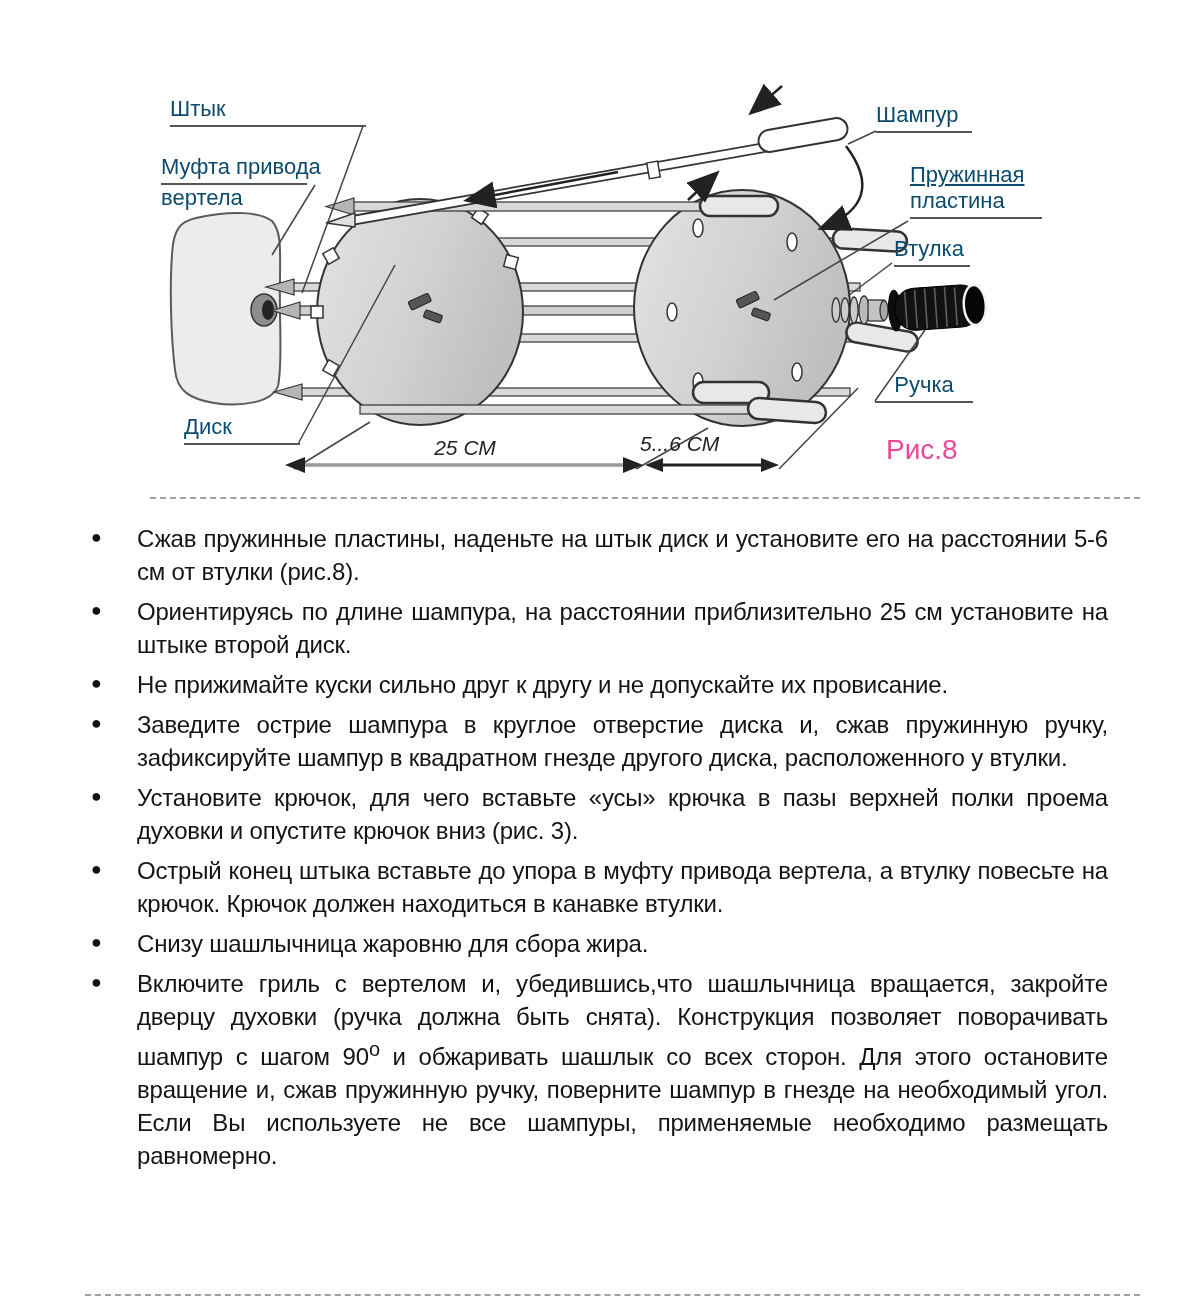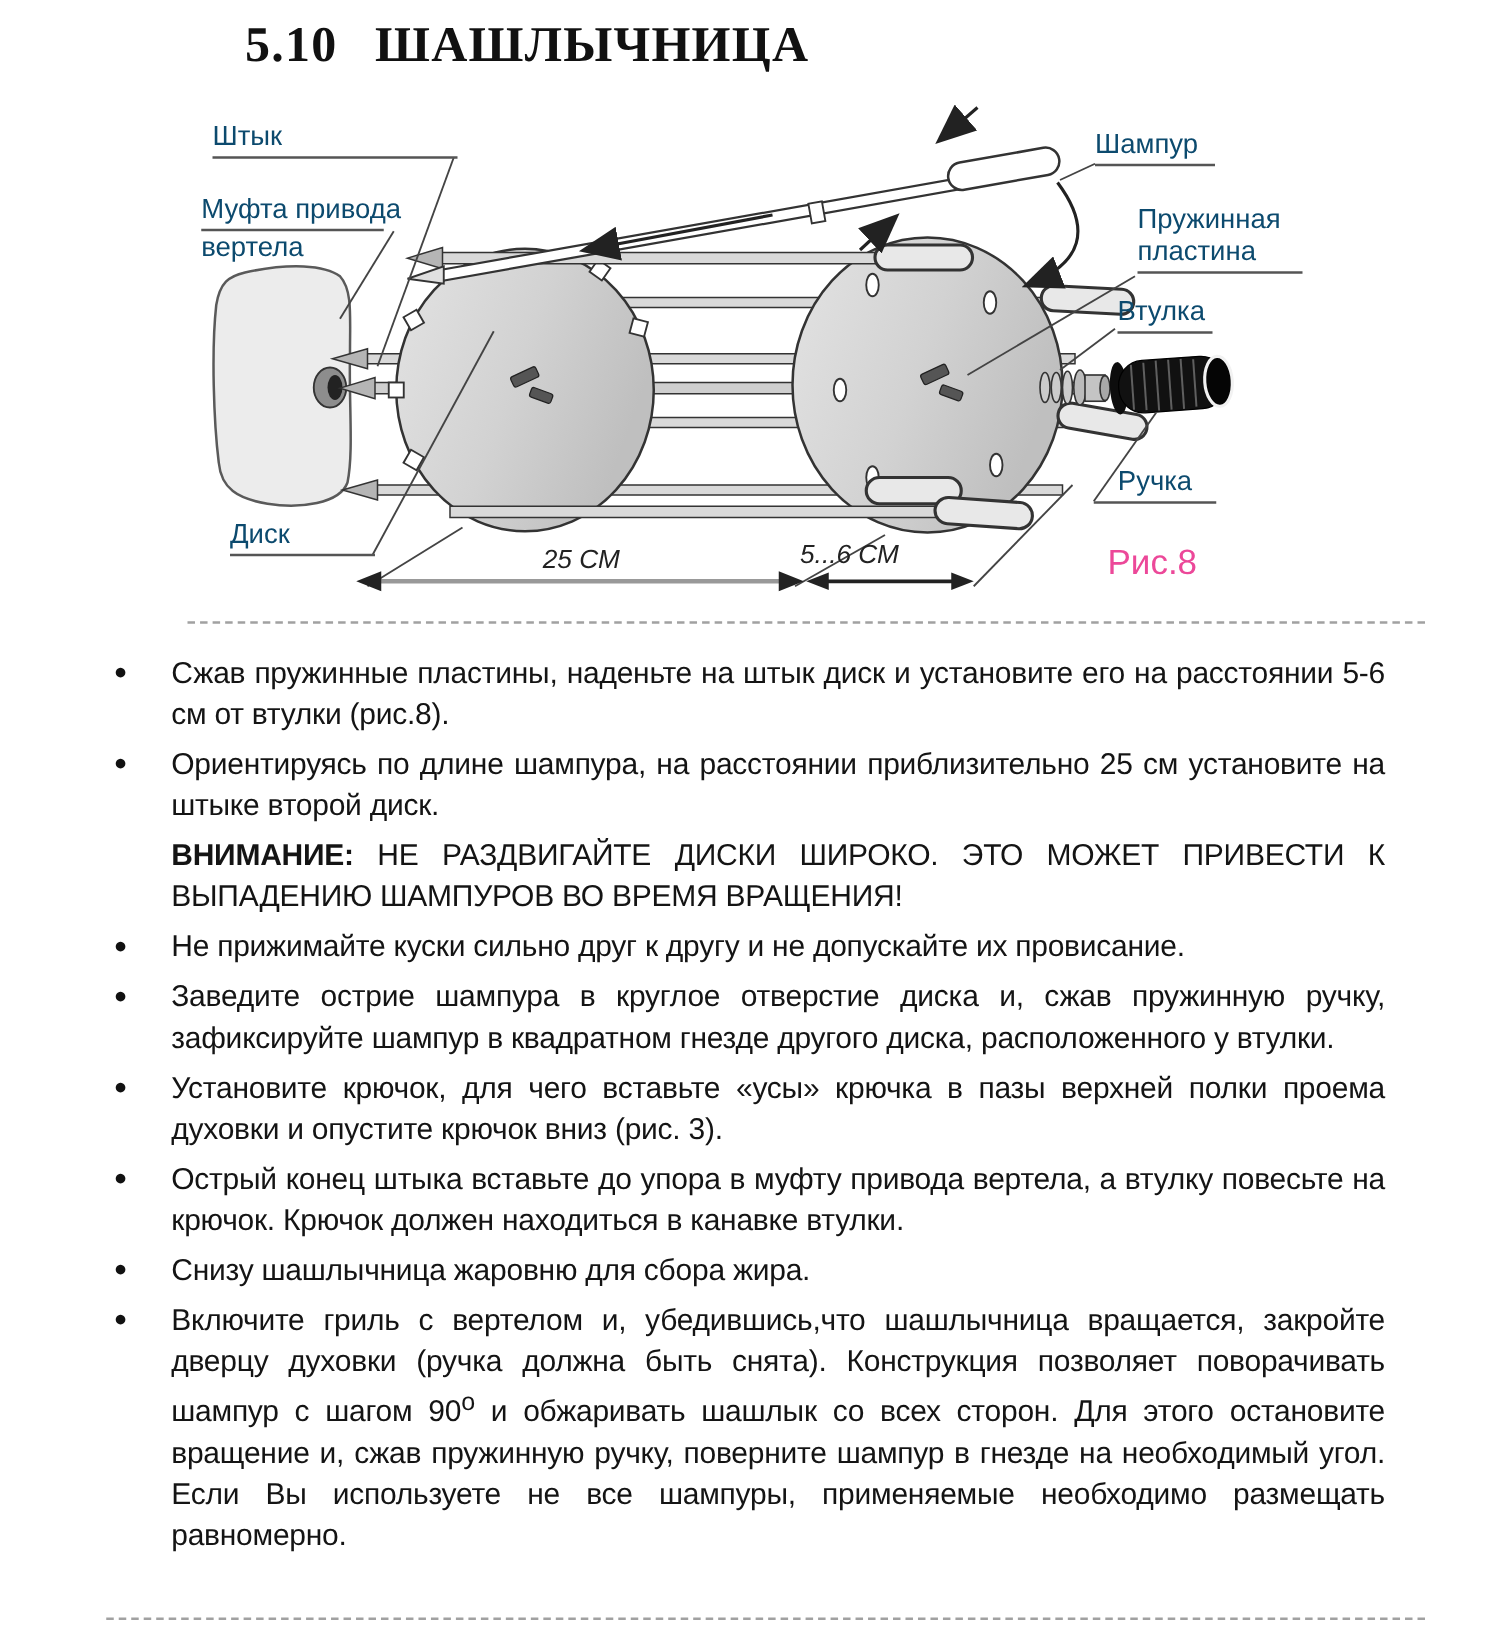--- a/index.html
+++ b/index.html
@@ -22,23 +22,20 @@
   .item{position:relative;padding-left:49px;margin-bottom:7px;text-align:justify;}
   .item .dot{position:absolute;left:3px;top:-1px;font-size:18px;color:#111;}
   .bold{font-weight:bold;}
   .scanline{position:absolute;height:0;border-top:2px dashed #8a8a8a;opacity:.8;}
 </style>
 </head>
 <body>
 
 <div class="page">
 
-  <div class="title">
-    <span class="num">5.10</span><span>ШАШЛЫЧНИЦА</span>
-  </div>
 
   <div class="figure">
     <svg width="1200" height="430" viewBox="0 0 1200 430">
       <defs>
         <marker id="arr" markerWidth="13" markerHeight="11" refX="11" refY="5.5" orient="auto">
           <path d="M0,0 L13,5.5 L0,11 z" fill="#222"></path>
         </marker>
         <linearGradient id="gDisk" x1="0" y1="0" x2="1" y2="0.4">
           <stop offset="0" stop-color="#e3e3e3"></stop>
             <stop offset="0.55" stop-color="#d2d2d2"></stop>
@@ -167,21 +164,21 @@
     <div class="flabel" style="left:161px;top:74px;">
       <span class="uline" style="width:146px;">Муфта привода</span><br>
       <span>вертела</span>
     </div>
     <div class="flabel" style="left:184px;top:334px;">
       <span class="uline" style="width:116px;">Диск</span>
     </div>
     <div class="flabel" style="left:876px;top:22px;">
       <span class="uline" style="width:96px;">Шампур</span>
     </div>
-    <div class="flabel" style="left:910px;top:82px;">
+    <div class="flabel" style="left:910px;top:82px;text-decoration:underline;">
       <span>Пружинная</span><br>
       <span class="uline" style="width:132px;">пластина</span>
     </div>
     <div class="flabel" style="left:894px;top:156px;">
       <span class="uline" style="width:76px;">Втулка</span>
     </div>
     <div class="flabel" style="left:875px;top:292px;">
       <span class="uline" style="width:98px;text-align:center;">Ручка</span>
     </div>
     <div class="dimlabel" style="left:425px;top:356px;width:80px;text-align:center;">25 СМ</div>
@@ -194,23 +191,20 @@
   <div class="body">
     <div class="item">
       <span class="dot">●</span>
       <span>Сжав пружинные пластины, наденьте на штык диск и установите его на расстоянии 5-6 см от втулки (рис.8).</span>
     </div>
     <div class="item">
       <span class="dot">●</span>
       <span>Ориентируясь по длине шампура, на расстоянии приблизительно 25 см установите на штыке второй диск.</span>
     </div>
     <div class="item">
-      <span class="bold">ВНИМАНИЕ:</span><span> НЕ РАЗДВИГАЙТЕ ДИСКИ ШИРОКО. ЭТО МОЖЕТ ПРИВЕСТИ К ВЫПАДЕНИЮ ШАМПУРОВ ВО ВРЕМЯ ВРАЩЕНИЯ!</span>
-    </div>
-    <div class="item">
       <span class="dot">●</span>
     </div>
     <div class="item">
       <span>Не прижимайте куски сильно друг к другу и не допускайте их провисание.</span>
     </div>
     <div class="item">
       <span class="dot">●</span>
       <span>Заведите острие шампура в круглое отверстие диска и, сжав пружинную ручку, зафиксируйте шампур в квадратном гнезде другого диска, расположенного у втулки.</span>
     </div>
     <div class="item">

